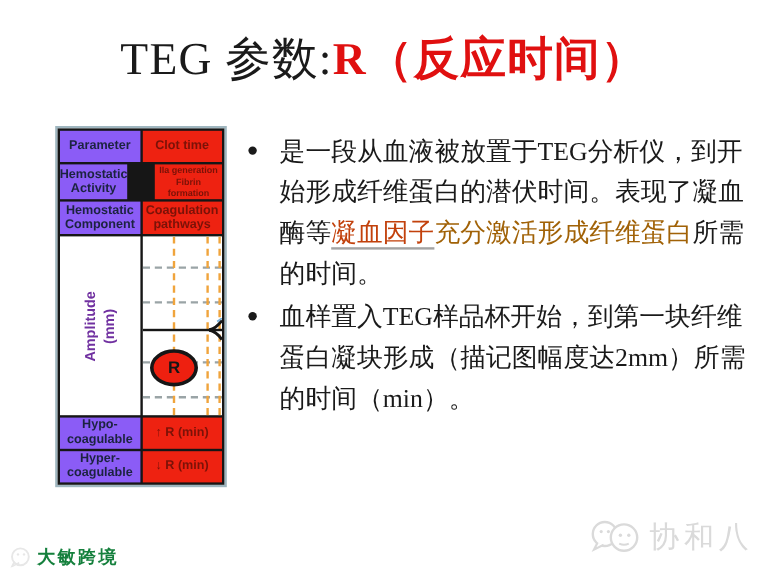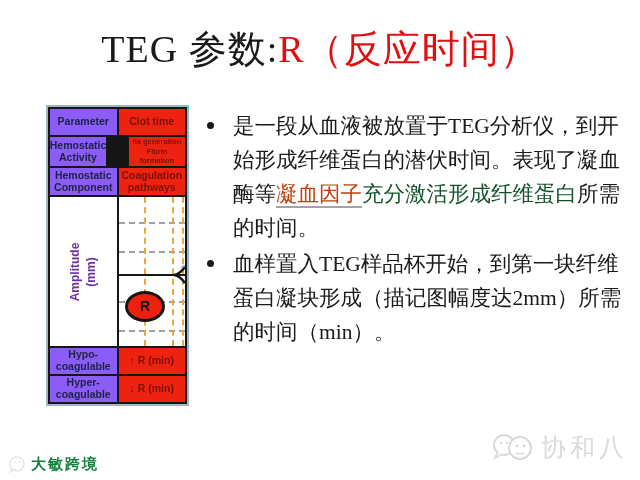--- a/index.html
+++ b/index.html
@@ -12,21 +12,21 @@
     overflow: hidden;
   }
 
   
   .title {
     position: absolute; top: 24px; left: 0; width: 640px;
     text-align: center; font-size: 38px; font-weight: 400;
     letter-spacing: 1px; white-space: nowrap;
   }
   .title .t-prefix { color: #1a1a1a; }
-  .title .t-highlight { color: #e01010; font-weight: 400; }
+  .title .t-highlight { color: #e01010; font-weight: 700; }
 
   
   .teg-table {
     position: absolute; left: 46px; top: 105px;
     width: 143px; height: 301px;
     border: 2px solid #9fb6bf;
     background: #cfdfe4;
     font-family: "Liberation Sans", "DejaVu Sans", sans-serif;
   }
   .tbl-inner {
@@ -80,21 +80,21 @@
   }
   .bullet { position: relative; padding-left: 29px; margin-bottom: 2px; }
   .bullet-4 { margin-top: 4px; }
   .marker {
     position: absolute; left: 3px; top: 13px;
     width: 7px; height: 7px; border-radius: 50%;
   }
   .marker-black { background: #1a1a1a; }
   .marker-red { background: #c00000; }
   .seg-black { color: #1a1a1a; }
-  .seg-red { color: #14532d; margin-top: 15px; }
+  .seg-red { color: #a16207; margin-top: 15px; }
   .seg-red-underline { color: #c2410c; border-bottom: 2px solid #a3a3a3; }
 
   
   .wm-left {
     position: absolute; left: 8px; bottom: 6px;
     display: flex; gap: 3px;
     color: #15803d; font-size: 15px; font-weight: 700;
     font-family: "Liberation Sans", "DejaVu Sans", sans-serif;
     letter-spacing: 2px;
   }

